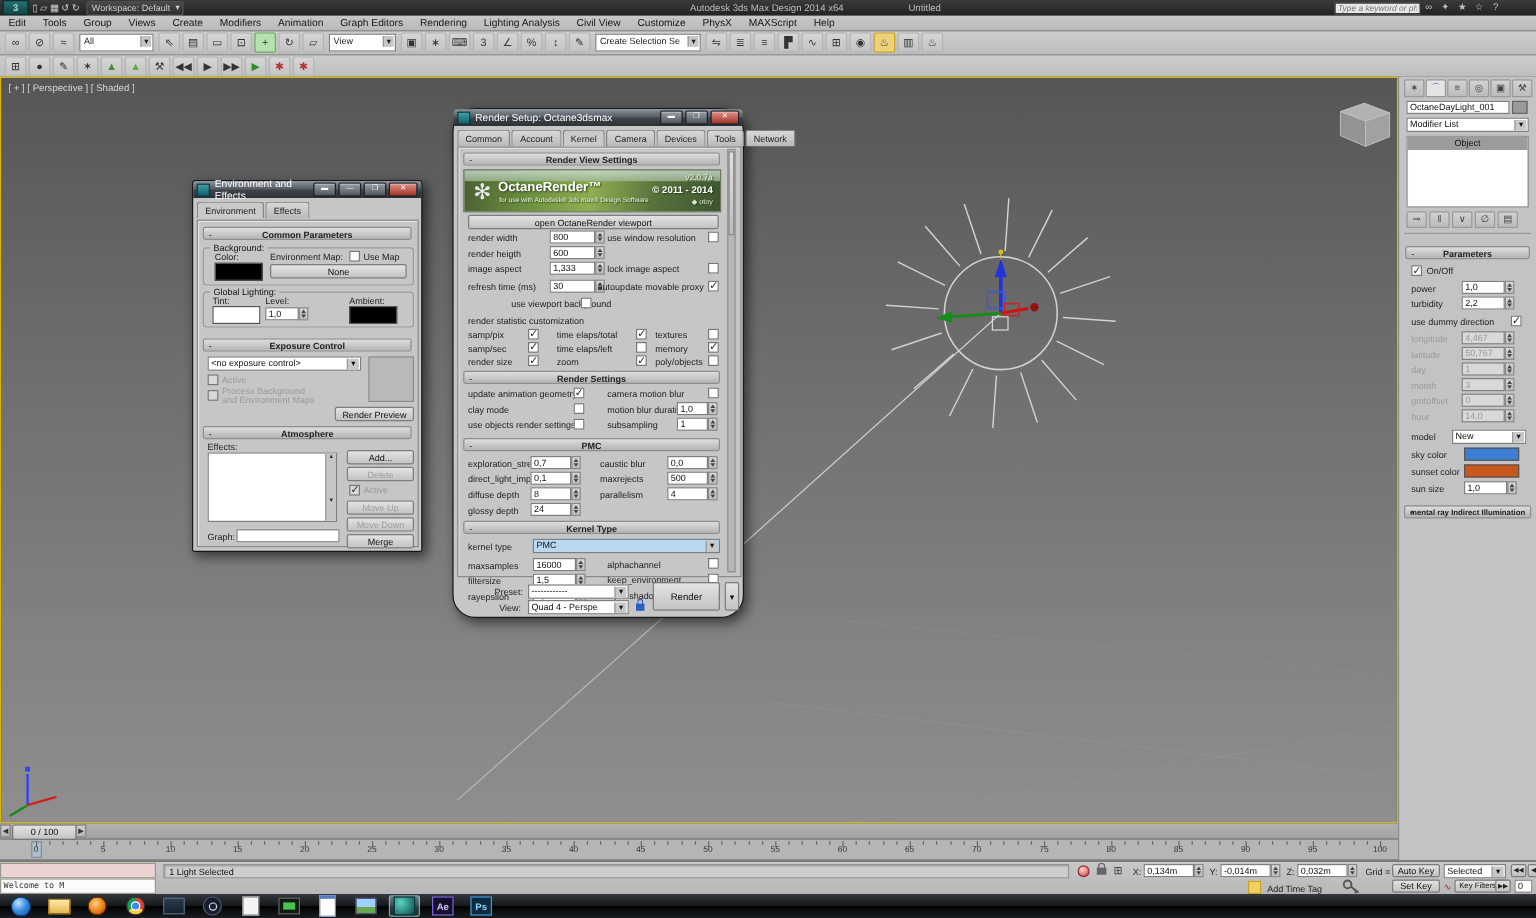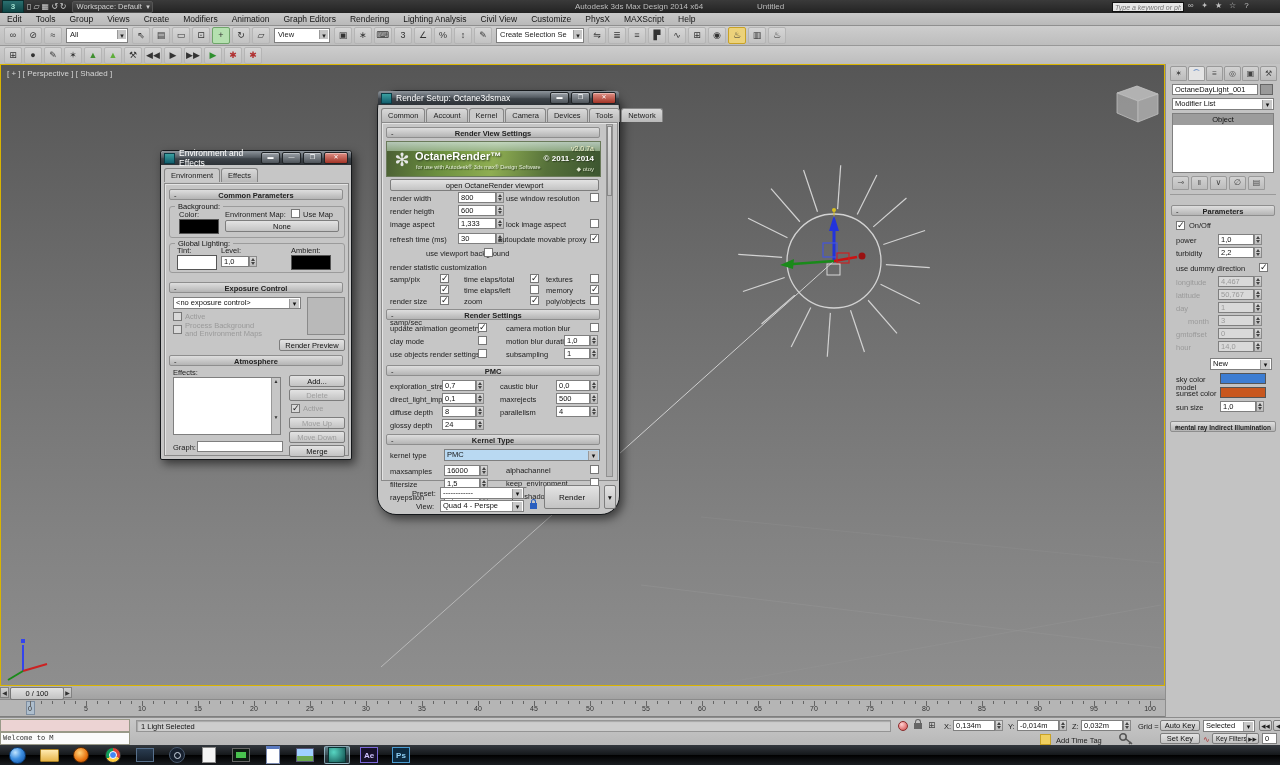--- a/index.html
+++ b/index.html
@@ -321,34 +321,34 @@
         <span class="sp" style="position: absolute; left: 88px; top: 183px;"></span>
         <span class="lbl dis" style="position: absolute; left: 10px; top: 214px;">longitude</span>
         <div class="fld dis" style="position: absolute; left: 52px; top: 212px; width: 36px;">4,467</div>
         <span class="sp" style="position: absolute; left: 88px; top: 212px;"></span>
         <span class="lbl dis" style="position: absolute; left: 10px; top: 227px;">latitude</span>
         <div class="fld dis" style="position: absolute; left: 52px; top: 225px; width: 36px;">50,767</div>
         <span class="sp" style="position: absolute; left: 88px; top: 225px;"></span>
         <span class="lbl dis" style="position: absolute; left: 10px; top: 240px;">day</span>
         <div class="fld dis" style="position: absolute; left: 52px; top: 238px; width: 36px;">1</div>
         <span class="sp" style="position: absolute; left: 88px; top: 238px;"></span>
-        <span class="lbl dis" style="position: absolute; left: 22px; top: 253px;">month</span>
+        <span class="lbl dis" style="position: absolute; left: 10px; top: 253px;">month</span>
         <div class="fld dis" style="position: absolute; left: 52px; top: 251px; width: 36px;">3</div>
         <span class="sp" style="position: absolute; left: 88px; top: 251px;"></span>
         <span class="lbl dis" style="position: absolute; left: 10px; top: 266px;">gmtoffset</span>
         <div class="fld dis" style="position: absolute; left: 52px; top: 264px; width: 36px;">0</div>
         <span class="sp" style="position: absolute; left: 88px; top: 264px;"></span>
         <span class="lbl dis" style="position: absolute; left: 10px; top: 279px;">hour</span>
         <div class="fld dis" style="position: absolute; left: 52px; top: 277px; width: 36px;">14,0</div>
         <span class="sp" style="position: absolute; left: 88px; top: 277px;"></span>
       </div>
     <span class="lbl" style="position:absolute;left:10px;top:200px;">use dummy direction</span>
     <span class="cb on" style="position:absolute;left:93px;top:199px;"></span>
 
-    <span class="lbl" style="position:absolute;left:10px;top:296px;margin-top:23px;">model</span>
+    <span class="lbl" style="position:absolute;left:10px;top:296px;">model</span>
     <div class="dd" style="position:absolute;left:44px;top:294px;width:62px;">New</div>
     <span class="lbl" style="position:absolute;left:10px;top:311px;">sky color</span>
     <div id="sky-swatch" style="position: absolute; left: 54px; top: 309px; width: 46px; height: 11px; border: 1px solid rgb(85, 85, 85); box-sizing: border-box; background: rgb(61, 125, 210);"></div>
     <span class="lbl" style="position:absolute;left:10px;top:325px;">sunset color</span>
     <div id="sunset-swatch" style="position: absolute; left: 54px; top: 323px; width: 46px; height: 11px; border: 1px solid rgb(85, 85, 85); box-sizing: border-box; background: rgb(200, 87, 30);"></div>
     <span class="lbl" style="position:absolute;left:10px;top:339px;">sun size</span>
     <div class="fld" style="position:absolute;left:54px;top:337px;width:36px;">1,0</div>
     <span class="sp" style="position:absolute;left:90px;top:337px;"></span>
 
     <div class="rh" style="position:absolute;left:4px;top:357px;width:106px;font-size:6.5px;font-weight:bold;">
@@ -484,21 +484,21 @@
     <span class="lbl" style="position:absolute;left:12px;top:158px;margin-left:36px;">use viewport background</span>
     <span class="cb" style="position:absolute;left:106px;top:157px;"></span>
     <span class="lbl" style="position:absolute;left:12px;top:172px;">render statistic customization</span>
     <div id="stats-grid">
         <span class="lbl" style="position: absolute; left: 12px; top: 184px;">samp/pix</span>
         <span class="cb on" style="position: absolute; left: 62px; top: 183px;"></span>
         <span class="lbl" style="position: absolute; left: 86px; top: 184px;">time elaps/total</span>
         <span class="cb on" style="position: absolute; left: 152px; top: 183px;"></span>
         <span class="lbl" style="position: absolute; left: 168px; top: 184px;">textures</span>
         <span class="cb" style="position: absolute; left: 212px; top: 183px;"></span>
-        <span class="lbl" style="position: absolute; left: 12px; top: 195px; margin-top: 32px;">samp/sec</span>
+        <span class="lbl" style="position: absolute; left: 12px; top: 195px;">samp/sec</span>
         <span class="cb on" style="position: absolute; left: 62px; top: 194px;"></span>
         <span class="lbl" style="position: absolute; left: 86px; top: 195px;">time elaps/left</span>
         <span class="cb" style="position: absolute; left: 152px; top: 194px;"></span>
         <span class="lbl" style="position: absolute; left: 168px; top: 195px;">memory</span>
         <span class="cb on" style="position: absolute; left: 212px; top: 194px;"></span>
         <span class="lbl" style="position: absolute; left: 12px; top: 206px;">render size</span>
         <span class="cb on" style="position: absolute; left: 62px; top: 205px;"></span>
         <span class="lbl" style="position: absolute; left: 86px; top: 206px;">zoom</span>
         <span class="cb on" style="position: absolute; left: 152px; top: 205px;"></span>
         <span class="lbl" style="position: absolute; left: 168px; top: 206px;">poly/objects</span>

